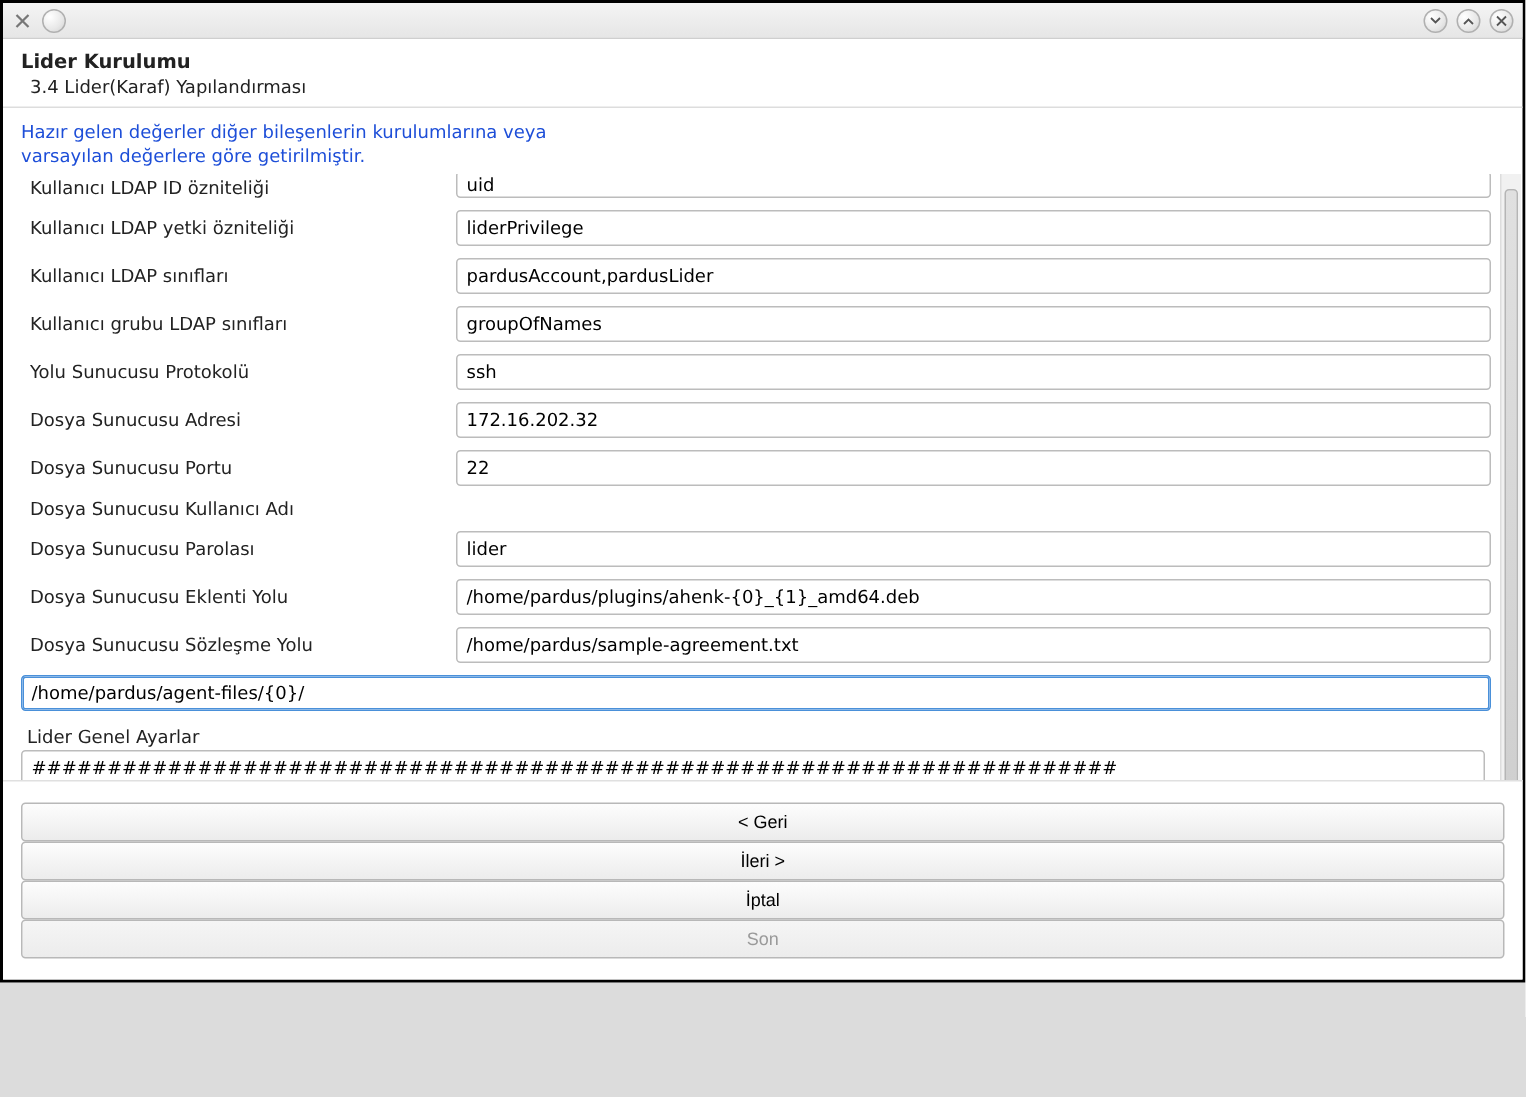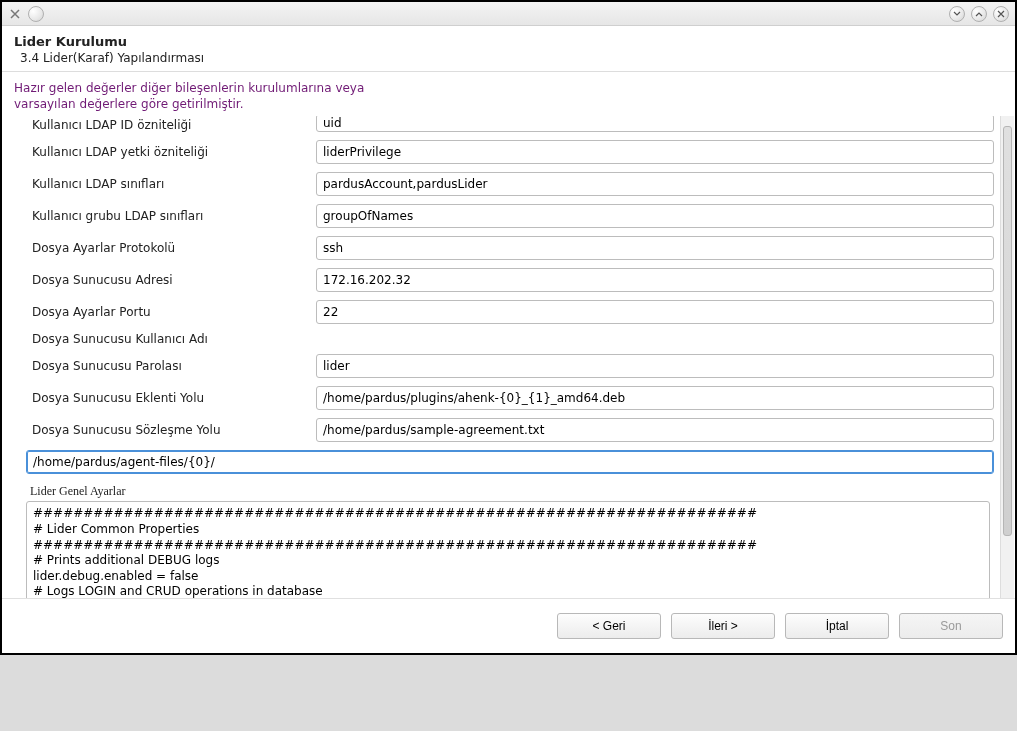--- a/index.html
+++ b/index.html
@@ -54,30 +54,30 @@
   .header h1 {
     margin:0 0 2px 0;
     font-size: 13px;
     font-weight: bold;
   }
   .header .subtitle {
     margin-left: 6px;
     font-size: 12px;
   }
   .warning {
-    color: #701a75;
+    color: #1d4ed8;
     padding: 8px 12px 4px 12px;
     line-height: 1.35;
   }
   
   .content {
     flex:1;
     display:flex;
     overflow:hidden;
-    padding: 0 0 0 12px;
+    padding: 0 0 0 0;
   }
   .scroll-area {
     flex:1;
     overflow:hidden;
     padding: 0 6px 0 12px;
   }
   .scrollbar {
     width: 14px;
     background: #f1f1f1;
     border-left:1px solid #ddd;
@@ -120,21 +120,20 @@
     font-family: inherit;
     background:#fff;
   }
   .text-input.focused {
     border-color:#4a90d9;
     box-shadow:0 0 0 1px #4a90d9 inset;
   }
   .section-label {
     padding: 6px 0 2px 4px;
     font-size:12px;
-    font-family:Liberation Serif, serif;
   }
   .textarea {
     width: calc(100% - 4px);
     height: 118px;
     border:1px solid #bcbcbc;
     border-radius:3px;
     padding:4px 6px;
     font-family: inherit;
     font-size:12px;
     line-height:1.3;
@@ -143,21 +142,21 @@
     resize:none;
     background:#fff;
   }
   
   .footer {
     border-top:1px solid #e0e0e0;
     background:#fff;
     padding: 14px 12px;
     display:flex;
     justify-content:flex-end;
-    gap:10px;
+    flex-direction:column;
   }
   .btn {
     min-width:104px;
     height:26px;
     border:1px solid #b8b8b8;
     border-radius:3px;
     background:linear-gradient(#fdfdfd,#ececec);
     font-size:12px;
     cursor:pointer;
     padding:0 12px;
@@ -220,27 +219,27 @@
         </div><div class="form-row">
           <div class="form-label">Kullanıcı LDAP yetki özniteliği</div>
           <input type="text" class="text-input" value="liderPrivilege" style="">
         </div><div class="form-row">
           <div class="form-label">Kullanıcı LDAP sınıfları</div>
           <input type="text" class="text-input" value="pardusAccount,pardusLider" style="">
         </div><div class="form-row">
           <div class="form-label">Kullanıcı grubu LDAP sınıfları</div>
           <input type="text" class="text-input" value="groupOfNames" style="">
         </div><div class="form-row">
-          <div class="form-label">Dosya Ayarlar Protokolü</div>
+          <div class="form-label">Yolu Sunucusu Protokolü</div>
           <input type="text" class="text-input" value="ssh" style="">
         </div><div class="form-row">
           <div class="form-label">Dosya Sunucusu Adresi</div>
           <input type="text" class="text-input" value="172.16.202.32" style="">
         </div><div class="form-row">
-          <div class="form-label">Dosya Ayarlar Portu</div>
+          <div class="form-label">Dosya Sunucusu Portu</div>
           <input type="text" class="text-input" value="22" style="">
         </div><div class="form-row">
           <div class="form-label">Dosya Sunucusu Kullanıcı Adı</div>
         </div><div class="form-row">
           <div class="form-label">Dosya Sunucusu Parolası</div>
           <input type="text" class="text-input" value="lider" style="">
         </div><div class="form-row">
           <div class="form-label">Dosya Sunucusu Eklenti Yolu</div>
           <input type="text" class="text-input" value="/home/pardus/plugins/ahenk-{0}_{1}_amd64.deb" style="">
         </div><div class="form-row">

